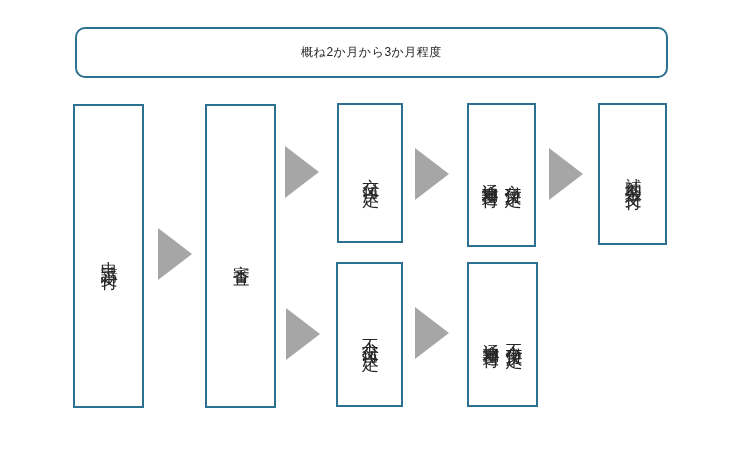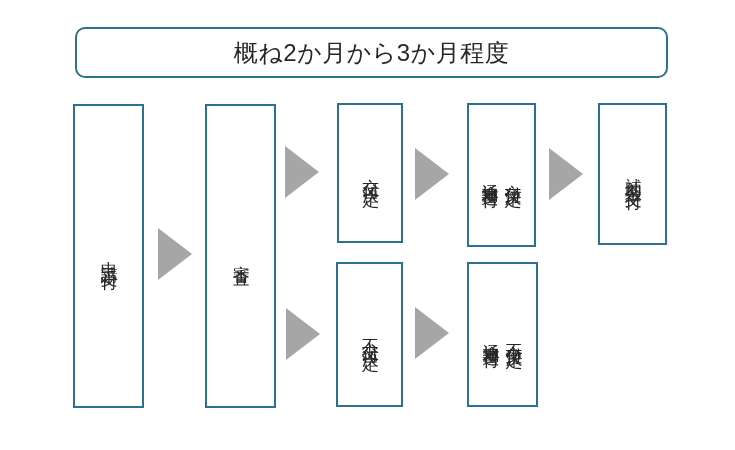--- a/index.html
+++ b/index.html
@@ -27,21 +27,21 @@
     left: 75px; top: 27px;
     width: 593px; height: 51px;
     border: 2px solid var(--box-border);
     border-radius: 10px;
     background: var(--background);
     display: flex;
     align-items: center;
     justify-content: center;
   }
   .banner-label {
-    font-size: 24px;
+    font-size: 12px;
     color: var(--text);
     letter-spacing: 0.5px;
   }
   
   .box {
     position: absolute;
     border: 2px solid var(--box-border);
     background: var(--background);
     display: flex;
     align-items: center;

